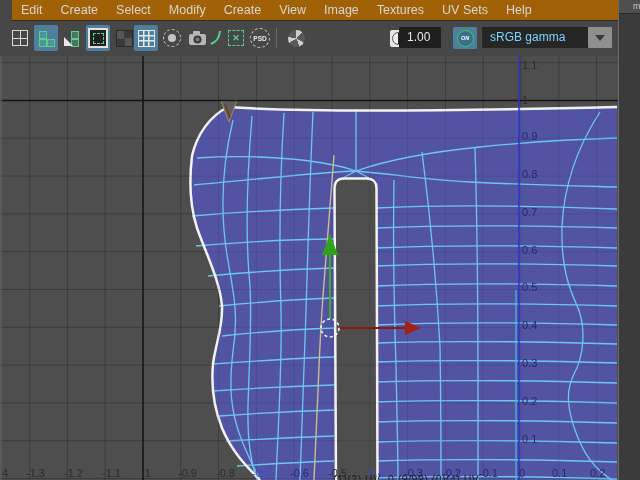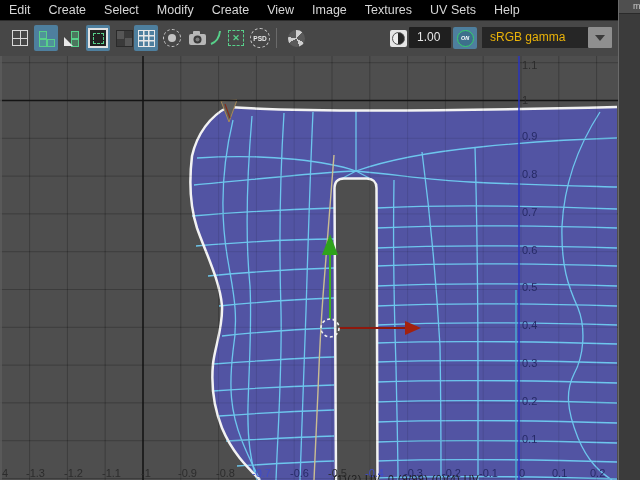--- a/index.html
+++ b/index.html
@@ -2,21 +2,21 @@
 <html><head>
 <meta charset="utf-8">
 <style>
   html,body{margin:0;padding:0;background:#2f2f2f;}
   #app{position:relative;width:640px;height:480px;overflow:hidden;
        font-family:"Liberation Sans",sans-serif;background:#3a3a3a;
        -webkit-font-smoothing:antialiased;}
   
   #panel{position:absolute;left:0;top:0;width:618px;height:480px;background:#464646;}
   
-  #menubar{position:absolute;left:0;top:0;width:618px;height:20px;background:#000000;
+  #menubar{position:absolute;left:12px;top:0;width:618px;height:20px;background:#a16207;
            border-bottom:1px solid #2c2c2c;display:flex;align-items:center;}
   .menu-item{color:#d6d6d6;font-size:12.5px;padding:0 9px;line-height:20px;cursor:default;}
   
   #toolbar{position:absolute;left:0;top:21px;width:618px;height:35px;background:#474747;
            border-bottom:1px solid #262626;}
   .tbtn{position:absolute;top:4px;width:24px;height:26px;border-radius:2px;
         display:flex;align-items:center;justify-content:center;}
   .tbtn.sel{background:#4e7f9e;}
   .sep{position:absolute;top:7px;width:1px;height:20px;background:#6a6a6a;}
   .tfield{position:absolute;top:6px;height:21px;background:#1f1f1f;color:#e8e8e8;
@@ -52,21 +52,21 @@
                background:conic-gradient(#cfcfcf 0 40deg,#5a5a5a 0 120deg,#cfcfcf 0 160deg,#5a5a5a 0 240deg,#cfcfcf 0 280deg,#5a5a5a 0);}
   .ic-contrast{width:17px;height:17px;background:#e6e6e6;border-radius:2px;
                display:flex;align-items:center;justify-content:center;}
   .ic-contrast i{width:11px;height:11px;border-radius:50%;
                  background:linear-gradient(90deg,#efefef 50%,#262626 50%);border:1px solid #555;}
   #on-toggle{position:absolute;left:453px;top:6px;width:24px;height:22px;background:#4e7f9e;
              border-radius:2px;display:flex;align-items:center;justify-content:center;}
   #on-toggle i{width:15px;height:15px;border-radius:50%;border:1.5px solid #35d06a;color:#fff;
                font-size:5.5px;font-weight:bold;display:flex;align-items:center;justify-content:center;background:#3d6f8c;}
   #colorspace{position:absolute;left:482px;top:6px;width:106px;height:21px;background:#262626;
-              color:#eab308;font-size:12px;line-height:21px;padding-left:8px;}
+              color:#7dd3fc;font-size:12px;line-height:21px;padding-left:8px;}
   #dd-arrow{position:absolute;left:588px;top:6px;width:24px;height:21px;background:#8f8f8f;
             display:flex;align-items:center;justify-content:center;border-radius:1px;}
   #dd-arrow i{width:0;height:0;border-left:5px solid transparent;border-right:5px solid transparent;
               border-top:6px solid #3a3a3a;}
   
   #viewport{position:absolute;left:0;top:56px;width:618px;height:424px;background:#4e4e4e;}
   
   #strip{position:absolute;left:618px;top:0;width:22px;height:480px;background:#3b3b3b;
          border-left:1px solid #6a6a6a;}
   #strip-tab{height:13px;background:#4f4f4f;border-bottom:1px solid #2a2a2a;color:#c9c9c9;
@@ -148,21 +148,21 @@
         </div>
       <div class="sep" style="left:276px"></div>
       <div class="tbtn" style="left:284px">
           <span class="ic-aperture"></span>
         </div>
       <div class="tbtn" style="left:386px">
           <span class="ic-contrast">
             <i></i>
           </span>
         </div>
-      <div class="tfield" style="left:409px;width:34px">1.00</div>
+      <div class="tfield" style="left:399px;width:34px">1.00</div>
       <div id="on-toggle">
           <i>ON</i>
         </div>
       <div id="colorspace">sRGB gamma</div>
       <div id="dd-arrow">
           <i></i>
         </div>
     </div>
 
     <div id="viewport">

